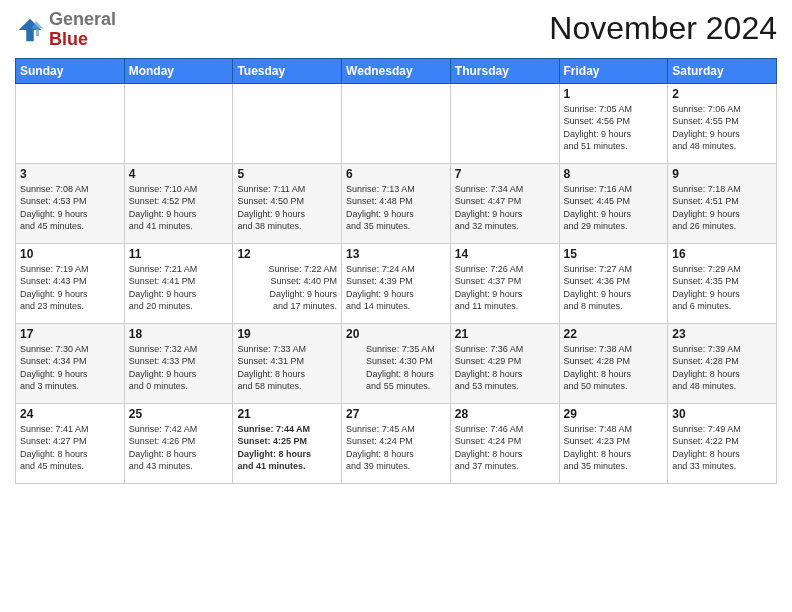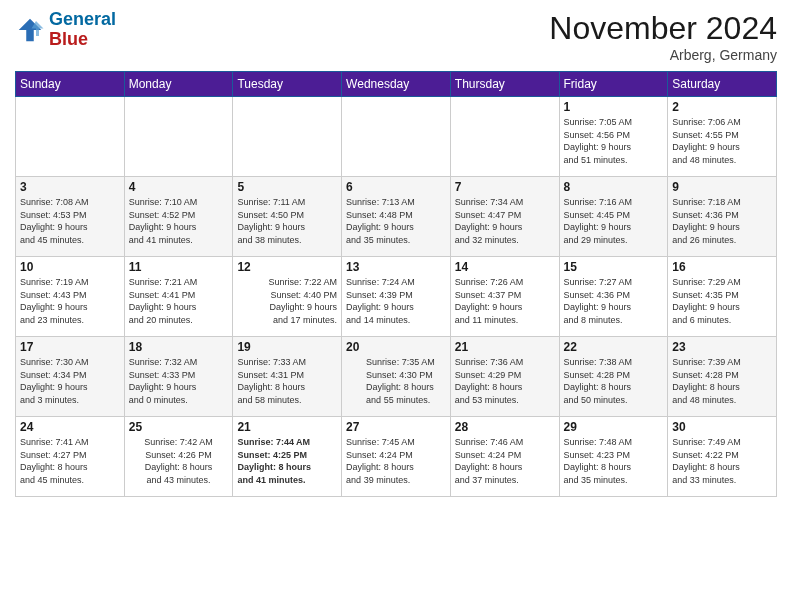--- a/index.html
+++ b/index.html
@@ -26,48 +26,48 @@
       align-items: center;
       gap: 4px;
     }
     .logo-text {
       font-size: 18px;
       font-weight: bold;
       color: #1a1a1a;
       line-height: 1.1;
     }
     .logo-text span {
-      color: #0369a1;
+      color: #737373;
     }
     .logo-icon {
       width: 30px;
       height: 30px;
     }
     .title-block {
-      text-align: right;
+      text-align: left;
     }
     .month-title {
       font-size: 32px;
       font-weight: 300;
       color: #1a1a1a;
     }
     .location {
       font-size: 14px;
       color: #444;
     }
     .calendar {
       width: 100%;
       border-collapse: collapse;
       table-layout: fixed;
     }
     .calendar th {
-      background: #4c1d95;
+      background: #3b82f6;
       color: #fff;
       font-size: 12px;
-      font-weight: normal;
+      font-weight: bold;
       padding: 5px 4px;
       text-align: left;
       border: 1px solid #1a5a9a;
     }
     .calendar td {
       border: 1px solid #ccc;
       vertical-align: top;
       padding: 3px 4px;
       font-size: 9.5px;
       color: #333;
@@ -103,21 +103,20 @@
         <polygon points="20,5 35,20 25,20 25,35 15,35 15,20 5,20" fill="#2a6db5"></polygon>
         <polygon points="28,8 38,18 32,18 32,28 28,28 28,18 22,18" fill="#5a9fd4" opacity="0.7"></polygon>
       </svg>
       <div class="logo-text">
         <div><span>General</span></div>
         <div><span style="color:#b91c1c">Blue</span></div>
       </div>
     </div>
     <div class="title-block">
       <div class="month-title">November 2024</div>
-      <div class="location">Arberg, Germany</div>
     </div>
   </div>
 
   <table class="calendar">
     <thead>
       <tr>
         <th>Sunday</th>
         <th>Monday</th>
         <th>Tuesday</th>
         <th>Wednesday</th>
@@ -187,21 +186,21 @@
           <td>
             <span class="day-number">8</span>
             <div class="day-info" style="white-space: pre-line;">Sunrise: 7:16 AM
 Sunset: 4:45 PM
 Daylight: 9 hours
 and 29 minutes.</div>
           </td>
           <td>
             <span class="day-number">9</span>
             <div class="day-info" style="white-space: pre-line;">Sunrise: 7:18 AM
-Sunset: 4:36 PM
+Sunset: 4:51 PM
 Daylight: 9 hours
 and 26 minutes.</div>
           </td>
         </tr>
         <tr>
           <td>
             <span class="day-number">10</span>
             <div class="day-info" style="white-space: pre-line;">Sunrise: 7:19 AM
 Sunset: 4:43 PM
 Daylight: 9 hours
@@ -304,21 +303,21 @@
         <tr>
           <td>
             <span class="day-number">24</span>
             <div class="day-info" style="white-space: pre-line;">Sunrise: 7:41 AM
 Sunset: 4:27 PM
 Daylight: 8 hours
 and 45 minutes.</div>
           </td>
           <td>
             <span class="day-number">25</span>
-            <div class="day-info" style="white-space: pre-line; text-align: center;">Sunrise: 7:42 AM
+            <div class="day-info" style="white-space: pre-line;">Sunrise: 7:42 AM
 Sunset: 4:26 PM
 Daylight: 8 hours
 and 43 minutes.</div>
           </td>
           <td>
             <span class="day-number">21</span>
             <div class="day-info" style="white-space: pre-line; font-weight: bold;">Sunrise: 7:44 AM
 Sunset: 4:25 PM
 Daylight: 8 hours
 and 41 minutes.</div>

